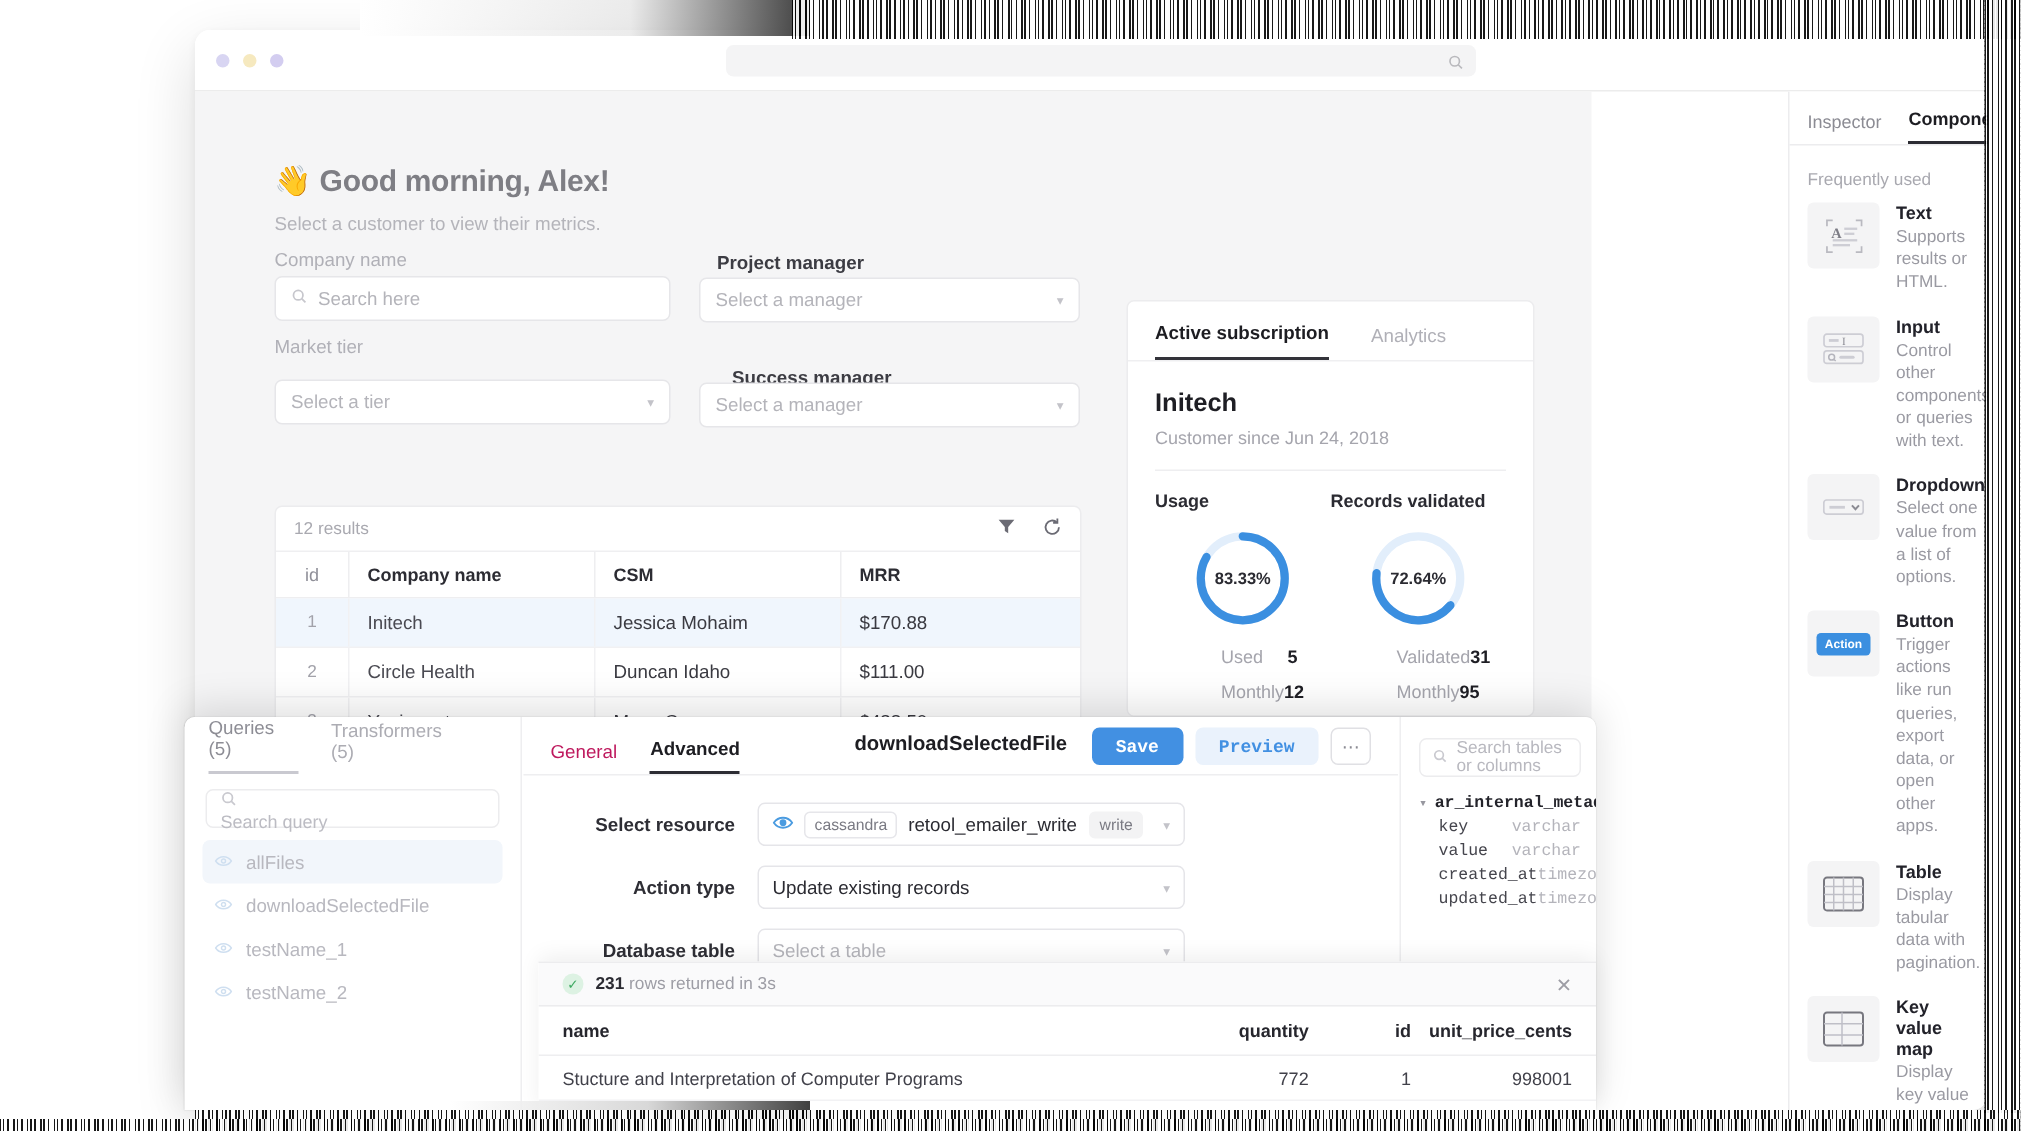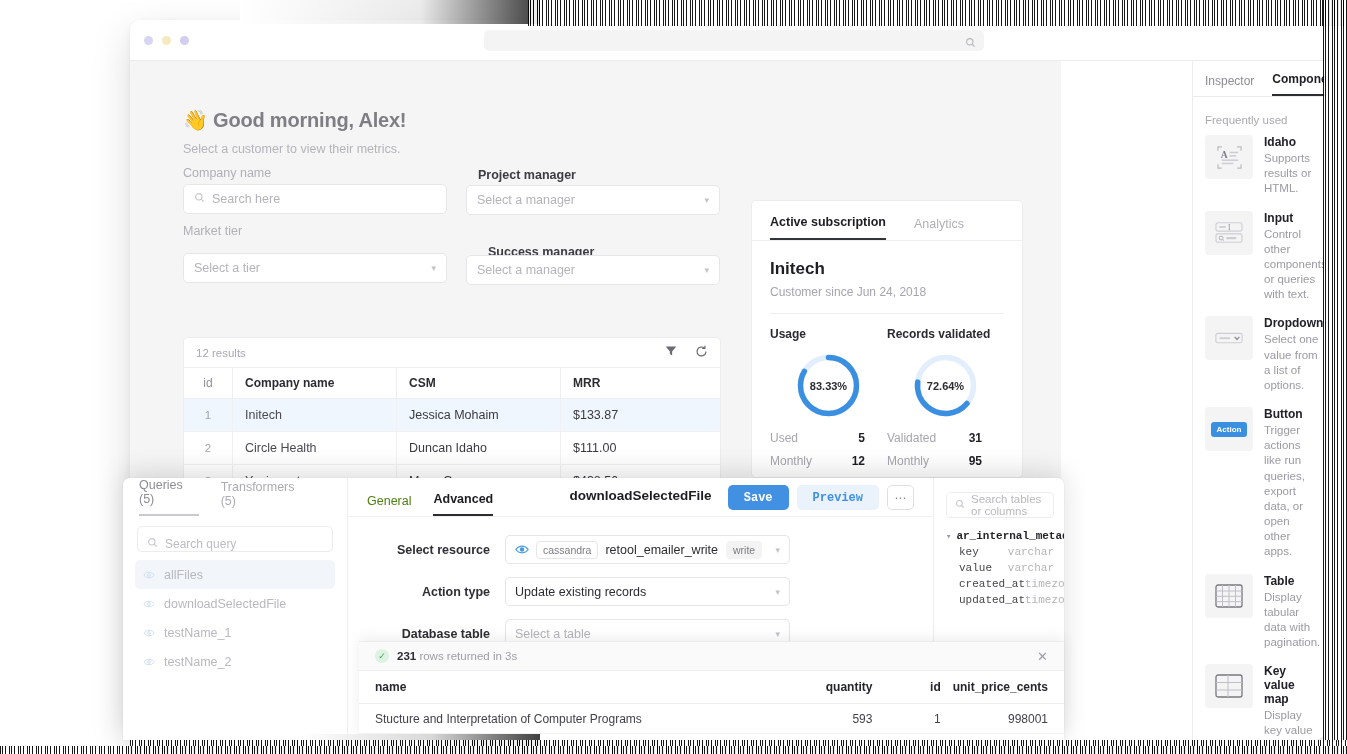--- a/index.html
+++ b/index.html
@@ -96,21 +96,21 @@
   .cc-title { font-size:17px; font-weight:bold; color:#1e1e24; }
   .cc-since { font-size:12px; color:#a5a5ad; margin-top:6px; }
   .cc-hr { height:1px; background:#eeeef0; margin:14px 0 13px 0; }
   .metrics { display:flex; }
   .metric { width:50%; }
   .m-title { font-size:12px; font-weight:bold; color:#2b2b32; }
   .donut { margin:11px auto 0 auto; position:relative; width:67px; height:67px; }
   .donut svg { display:block; }
   .donut .pct { position:absolute; inset:0; display:flex; align-items:center; justify-content:center;
                 font-size:11px; font-weight:bold; color:#2b2b32; }
-  .m-rows { margin-top:12px; }
+  .m-rows { margin-top:12px;margin-left:44px; }
   .m-row { display:flex; justify-content:space-between; font-size:12px; margin-bottom:9px; padding-right:22px; }
   .m-row .k { color:#a5a5ad; } .m-row .v { color:#1e1e24; font-weight:bold; }
 
   
   .rpanel { position:absolute; left:1062px; top:41px; width:133px; height:679px;
             background:#fff; border-left:1px solid #ececee; }
   .rp-tabs { height:36px; display:flex; align-items:flex-end; padding:0 12px; border-bottom:1px solid #ececee; }
   .rp-tab { font-size:12px; padding-bottom:8px; margin-right:18px; color:#8c8c94; white-space:nowrap; }
   .rp-tab.on { color:#1d1d22; font-weight:bold; border-bottom:2px solid #2c2c33; }
   .rp-sec { font-size:11.5px; color:#a9a9b0; padding:17px 0 9px 12px; }
@@ -124,30 +124,30 @@
   
   .qwin { position:absolute; left:123px; top:478px; width:941px; height:262px;
           background:#fff; border-radius:7px 7px 0 0;
           box-shadow: 0 -6px 26px rgba(0,0,0,.13), 0 0 1px rgba(0,0,0,.2);
           overflow:hidden; }
   .q-left { position:absolute; left:0; top:0; width:225px; height:262px; border-right:1px solid #eeeef0; background:#fff;}
   .q-tabs { height:38px; display:flex; align-items:flex-end; padding:0 16px; }
   .q-tab { font-size:12.5px; color:#acacb3; margin-right:22px; padding-bottom:8px; }
   .q-tab.on { color:#8d8d95; border-bottom:2px solid #c9c9d0; }
   .q-search { margin:10px 14px 0 14px; height:26px; border:1px solid #ececee; border-radius:5px;
-              display:flex; align-items:flex-end; padding:0 9px; font-size:12px; color:#bcbcc3; }
+              display:flex; align-items:flex-start; padding:0 9px; font-size:12px; color:#bcbcc3;flex-direction:column; }
   .q-search .mag{ margin-right:7px; color:#c9c9cf; }
   .q-item { height:29px; display:flex; align-items:center; margin:0 12px; padding:0 8px;
             border-radius:5px; font-size:12.5px; color:#b8b8bf; }
   .q-item.on { background:#f2f6fb; }
   .q-item .eye { margin-right:9px; color:#cfdff0; font-size:11px; }
 
   .q-main { position:absolute; left:226px; top:0; width:583px; height:262px; }
   .qm-tabs { height:38px; display:flex; align-items:flex-end; padding:0 18px; position:relative; }
-  .qm-tab { font-size:12.5px; color:#4d7c0f; margin-right:22px; padding-bottom:8px; }
+  .qm-tab { font-size:12.5px; color:#be185d; margin-right:22px; padding-bottom:8px; }
   .qm-tab.on { color:#1d1d22; font-weight:bold; border-bottom:2px solid #2c2c33; }
   .qm-title { position:absolute; left:0; right:0; top:10px; text-align:center;
               font-size:13.5px; font-weight:bold; color:#1d1d22; pointer-events:none; }
   .qm-actions { position:absolute; right:18px; top:7px; display:flex; gap:8px; align-items:center; }
   .btn { height:25px; border-radius:5px; display:flex; align-items:center; justify-content:center;
          font-size:12px; font-weight:bold; padding:0 16px;font-family:Liberation Mono, monospace; }
   .btn-save { background:#4290e2; color:#fff; }
   .btn-prev { background:#eaf2fc; color:#4290e2; }
   .btn-more { width:27px; height:25px; border:1px solid #e0e0e4; border-radius:5px; color:#8b8b93;
               display:flex; align-items:center; justify-content:center; padding:0; font-size:12px;}
@@ -272,21 +272,21 @@
         <div class="rt-cols">
           <div class="c-id">id</div>
           <div class="c-co">Company name</div>
           <div class="c-csm">CSM</div>
           <div class="c-mrr">MRR</div>
         </div>
         <div class="rt-row sel">
           <div class="c-id">1</div>
           <div class="c-co">Initech</div>
           <div class="c-csm">Jessica Mohaim</div>
-          <div class="c-mrr">$133.87</div>
+          <div class="c-mrr">$170.88</div>
         </div>
         <div class="rt-row">
           <div class="c-id">2</div>
           <div class="c-co">Circle Health</div>
           <div class="c-csm">Duncan Idaho</div>
           <div class="c-mrr">$111.00</div>
         </div>
         <div class="rt-row">
           <div class="c-id">3</div>
           <div class="c-co">Yogi sportswear</div>
@@ -369,21 +369,21 @@
             <text x="5" y="14" font-family="Liberation Serif, serif" font-size="10" font-weight="bold" fill="#7d7d86">A</text>
             <g fill="#cdcdd4">
                 <rect x="14" y="7" width="9" height="1.6"></rect>
                 <rect x="14" y="10.5" width="7" height="1.6"></rect>
             <rect x="6" y="15" width="17" height="1.6"></rect>
                 <rect x="6" y="18.4" width="12" height="1.6"></rect>
               </g>
           </svg>
         </div>
         <div class="comp-txt">
-          <div class="comp-name">Idaho</div>
+          <div class="comp-name">Text</div>
           <div class="comp-desc">Supports results or HTML.</div>
         </div>
       </div>
 
       <div class="comp">
         <div class="comp-ico">
           <svg width="30" height="26" viewBox="0 0 32 28">
             <rect x="2" y="3" width="28" height="9" rx="2" fill="none" stroke="#cdcdd4" stroke-width="1.2"></rect>
             <rect x="5.5" y="6.5" width="7" height="2" fill="#cdcdd4"></rect>
             <text x="15" y="10.5" font-size="8" fill="#8b8b93" font-family="Liberation Serif, serif">I</text>
@@ -611,21 +611,21 @@
       <span class="qres-x">✕</span>
     </div>
     <div class="qres-cols">
       <span class="k-name">name</span>
       <span class="k-qty">quantity</span>
       <span class="k-id">id</span>
       <span class="k-up">unit_price_cents</span>
     </div>
     <div class="qres-row">
       <span class="k-name">Stucture and Interpretation of Computer Programs</span>
-      <span class="k-qty">593</span>
+      <span class="k-qty">772</span>
       <span class="k-id">1</span>
       <span class="k-up">998001</span>
     </div>
   </div>
 
   <div class="fade-tl"></div>
   <div class="noise noise-top"></div>
   <div class="noise noise-right"></div>
   <div class="fade-bl"></div>
   <div class="noise noise-bot"></div>

